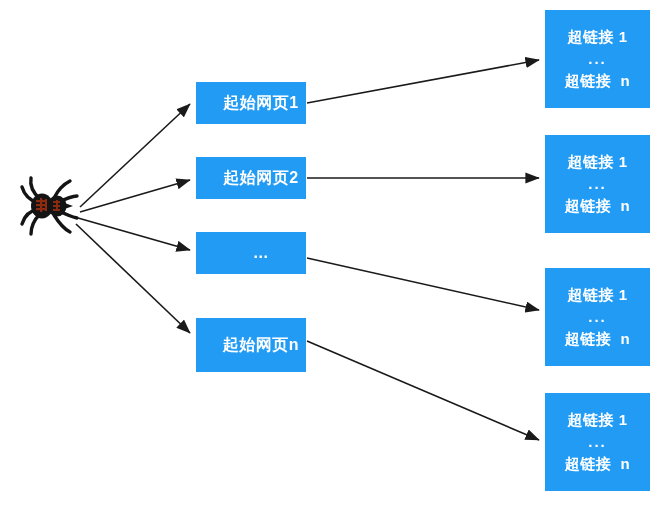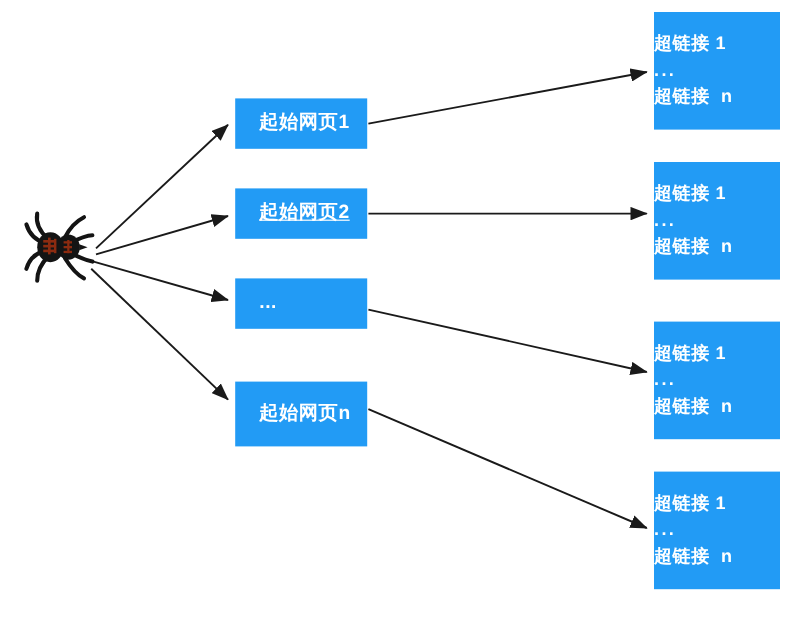--- a/index.html
+++ b/index.html
@@ -25,20 +25,21 @@
     height: 514px;
     pointer-events: none;
   }
   .node-box {
     position: absolute;
     background: #229bf5;
     color: #ffffff;
     font-weight: bold;
     display: flex;
     flex-direction: column;
+    align-items: center;
     justify-content: center;
     box-sizing: border-box;
     letter-spacing: 0.5px;
   }
   .seed-box {
     font-size: 16px;
     line-height: 1.1;
     padding-left: 20px;
   }
   .link-box {
@@ -115,21 +116,21 @@
         <rect x="35" y="37" width="7" height="1.9"></rect>
         <rect x="38" y="28" width="1.9" height="11"></rect>
       </g>
     </svg>
   </div>
 
   <div id="seed-nodes">
       <div class="node-box seed-box" style="left: 196px; top: 82px; width: 110px; height: 42px; background: rgb(34, 155, 245);">
         <span>起始网页1</span>
       </div>
-      <div class="node-box seed-box" style="left: 196px; top: 157px; width: 110px; height: 42px; background: rgb(34, 155, 245); text-decoration: underline;">
+      <div class="node-box seed-box" style="left: 196px; top: 157px; width: 110px; height: 42px; background: rgb(34, 155, 245);">
         <span>起始网页2</span>
       </div>
       <div class="node-box seed-box" style="left: 196px; top: 232px; width: 110px; height: 42px; background: rgb(34, 155, 245);">
         <span>...</span>
       </div>
       <div class="node-box seed-box" style="left: 196px; top: 318px; width: 110px; height: 54px; background: rgb(34, 155, 245);">
         <span>起始网页n</span>
       </div>
     </div>
   <div id="link-nodes">

